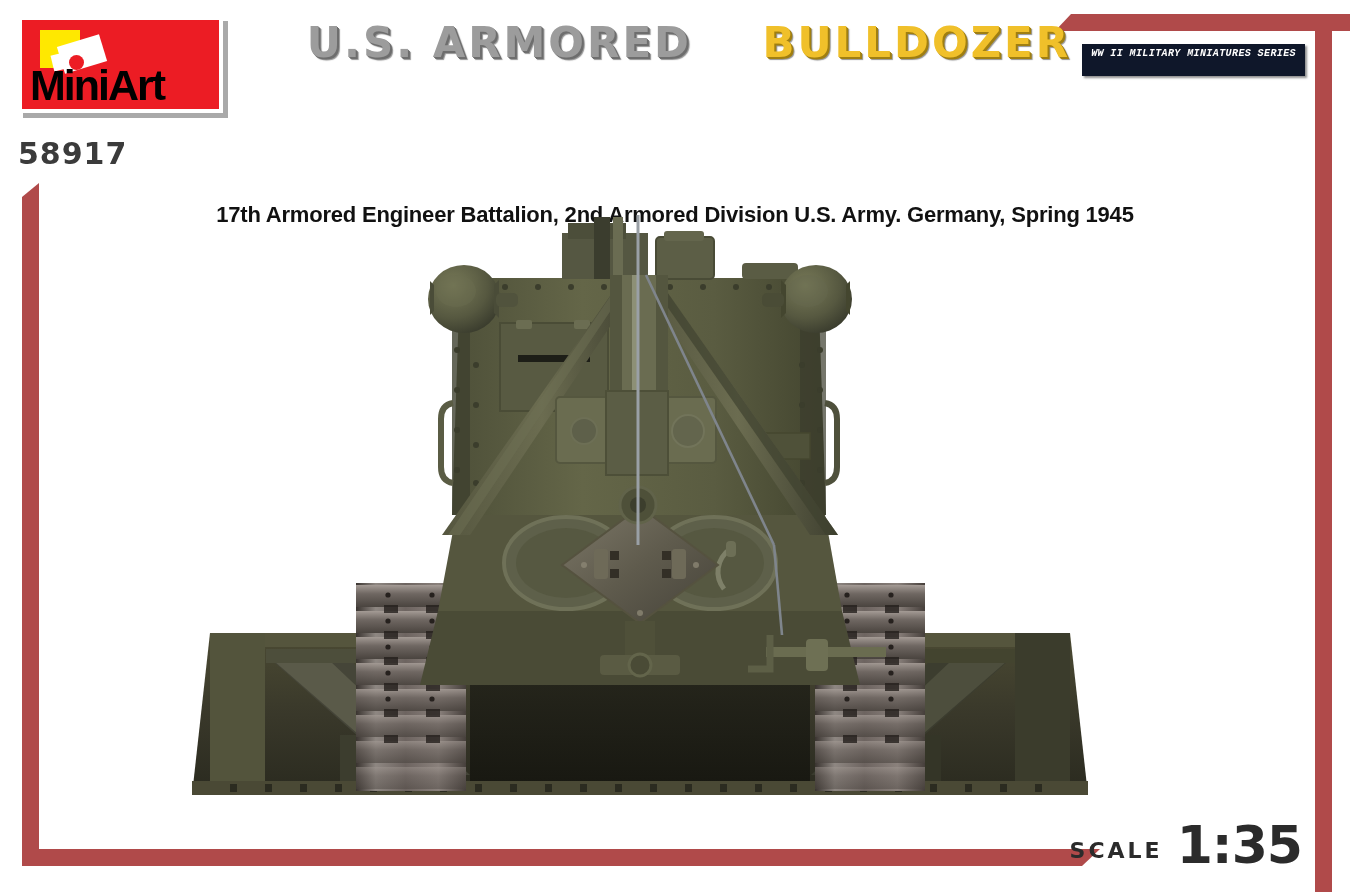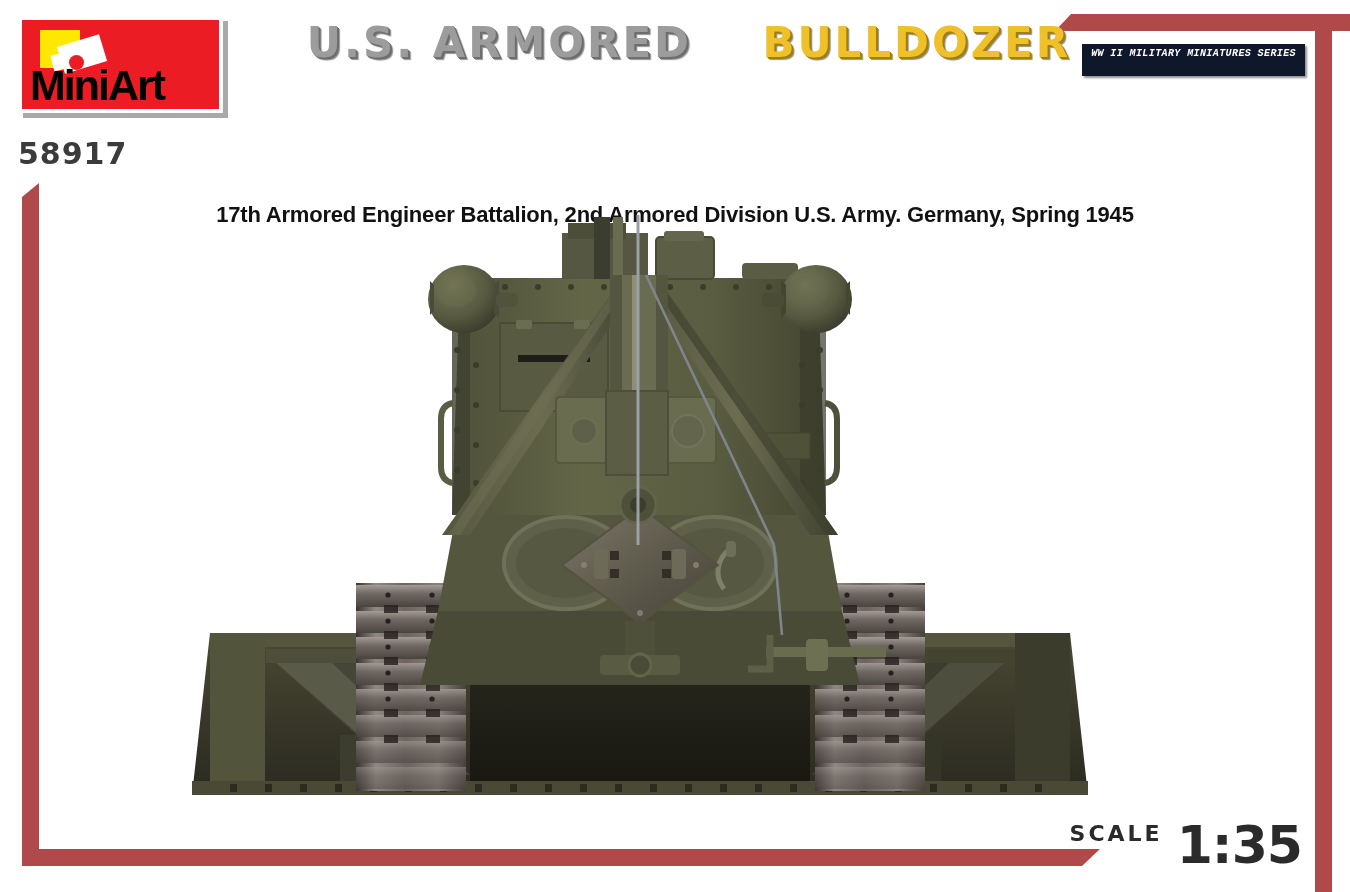--- a/index.html
+++ b/index.html
@@ -179,21 +179,21 @@
     color: #111111;
     letter-spacing: -0.2px;
     white-space: nowrap;
     margin-top: 32px;
   }
 
   
   .scale-wrap {
     position: absolute;
     right: 48px; bottom: 22px;
-    display: flex; gap: 14px; margin-top: 12px;
+    display: flex; align-items: flex-end; gap: 14px; margin-top: 12px;
   }
   .scale-word {
     font-family: "DejaVu Sans", sans-serif;
     font-weight: bold;
     font-size: 22px;
     letter-spacing: 3px;
     color: #2b2b2b;
     padding-bottom: 7px;
   }
   .scale-ratio {

